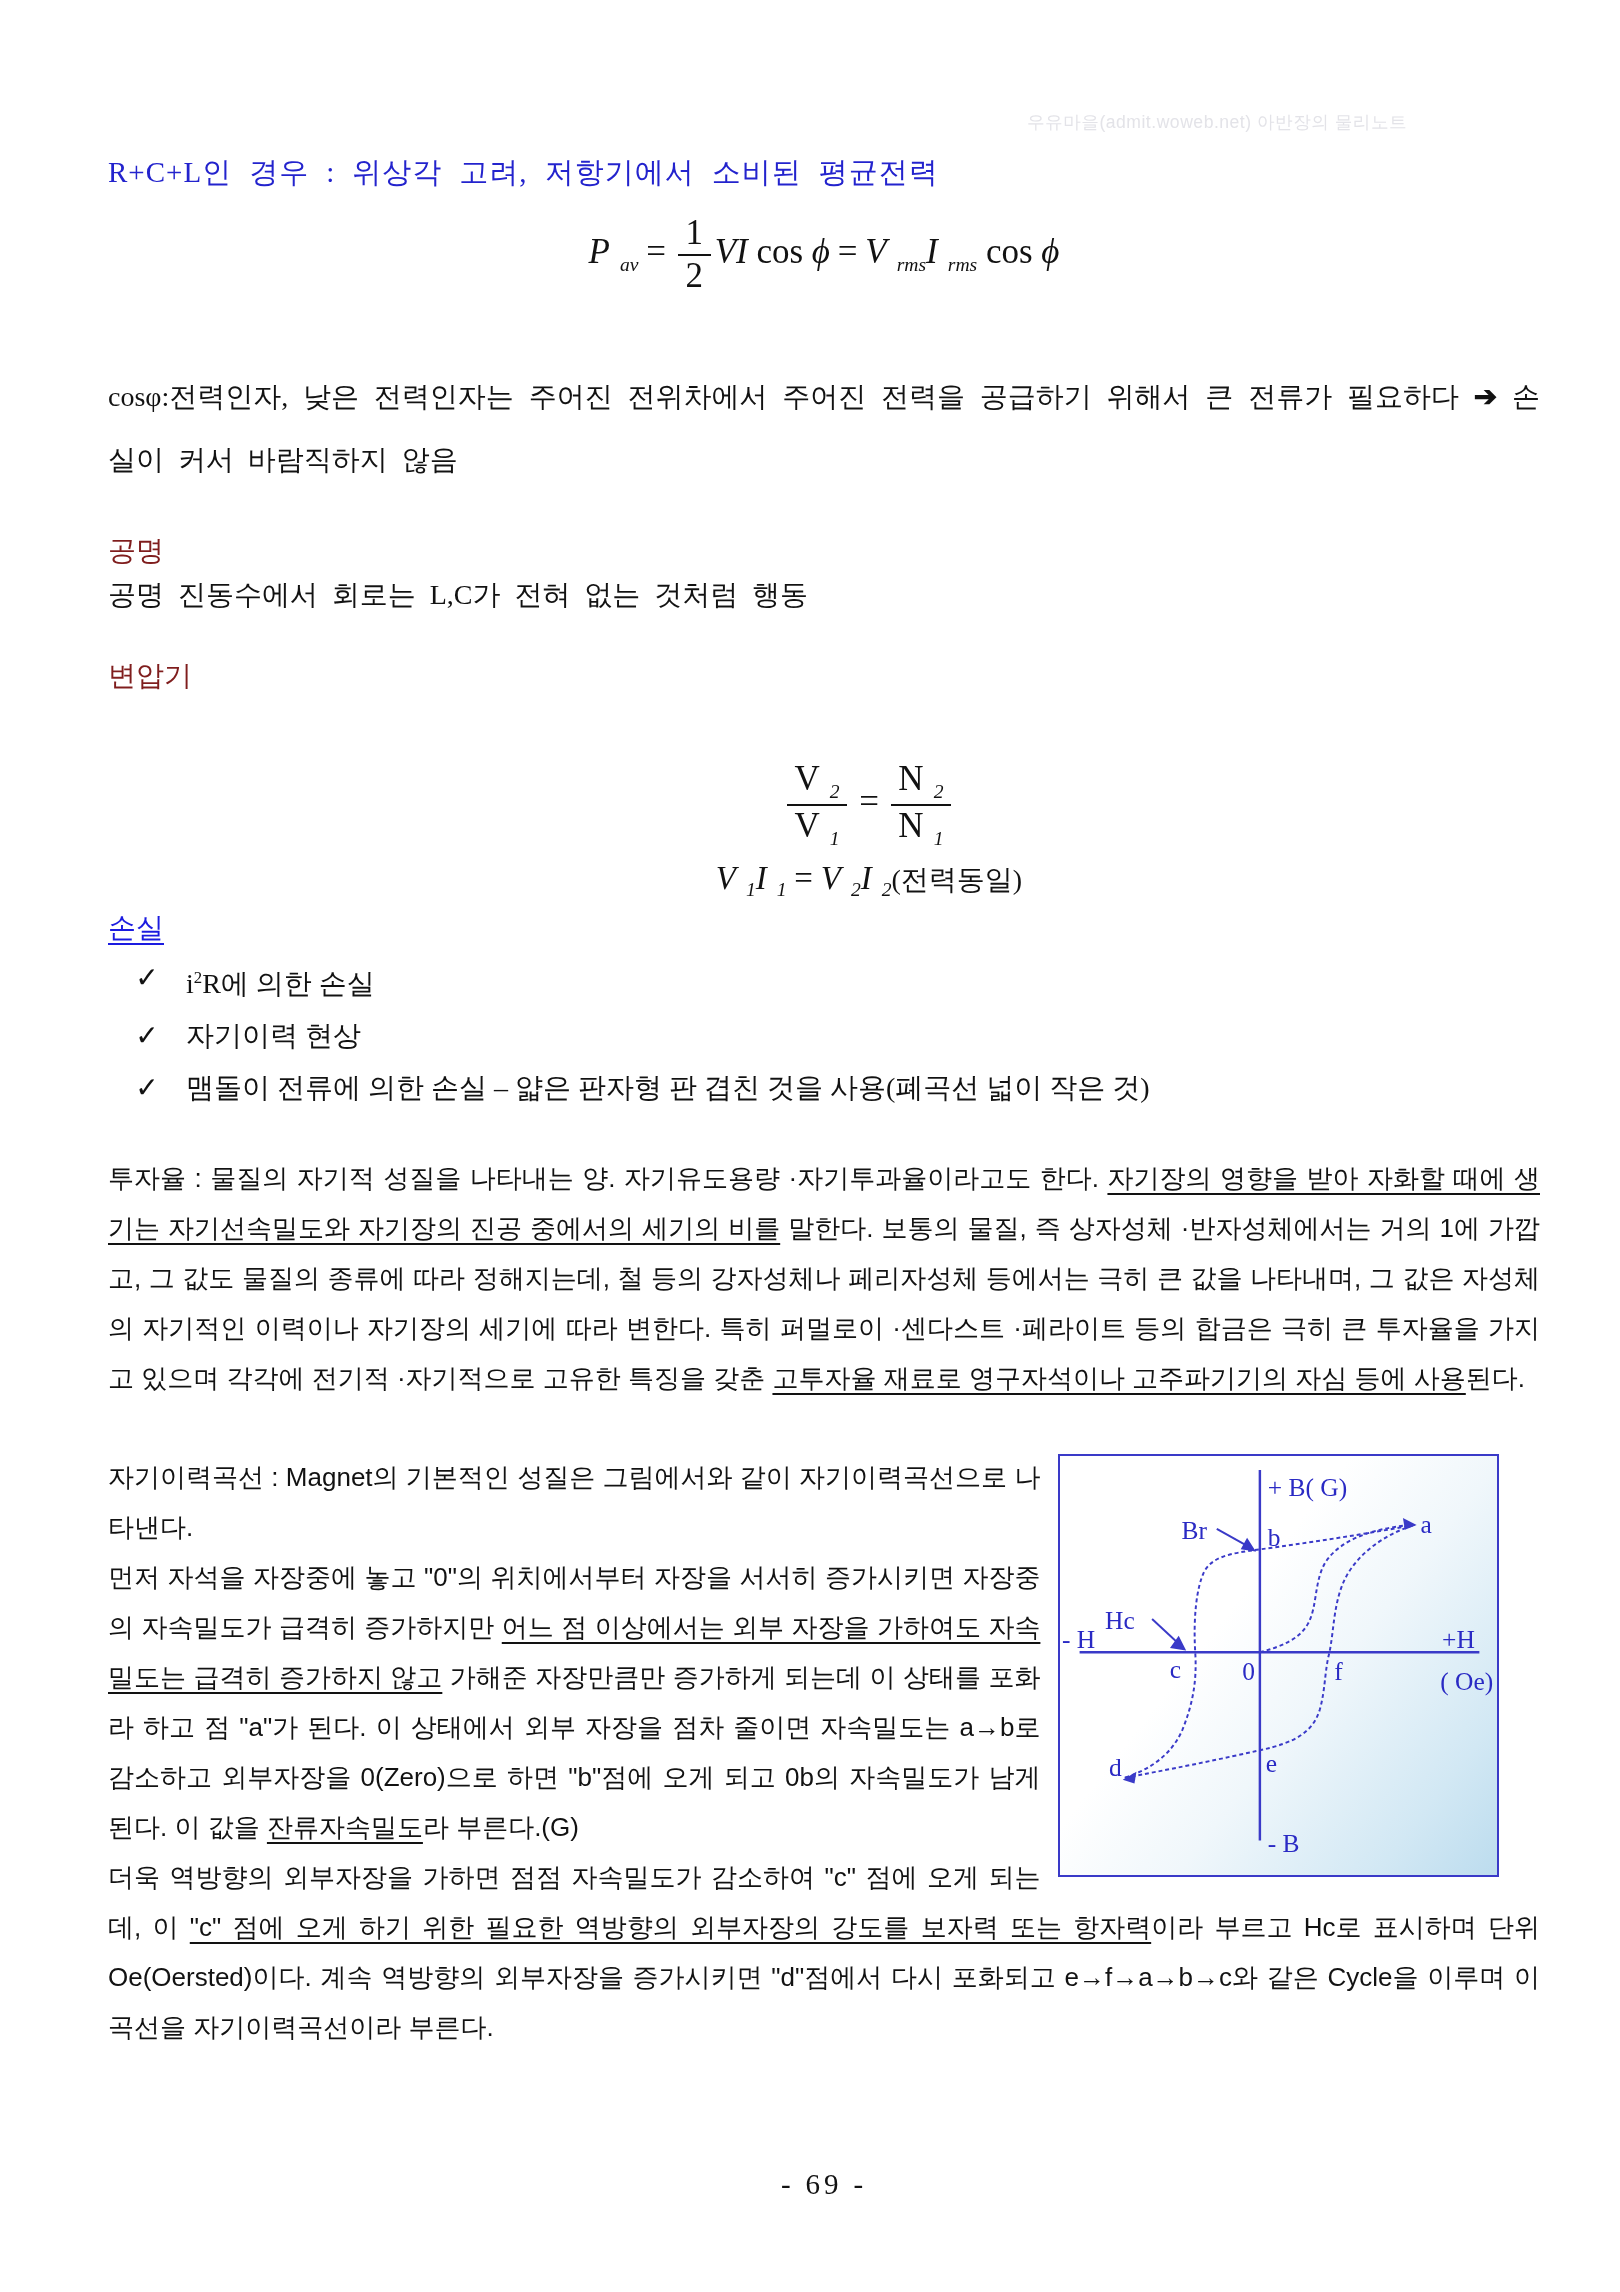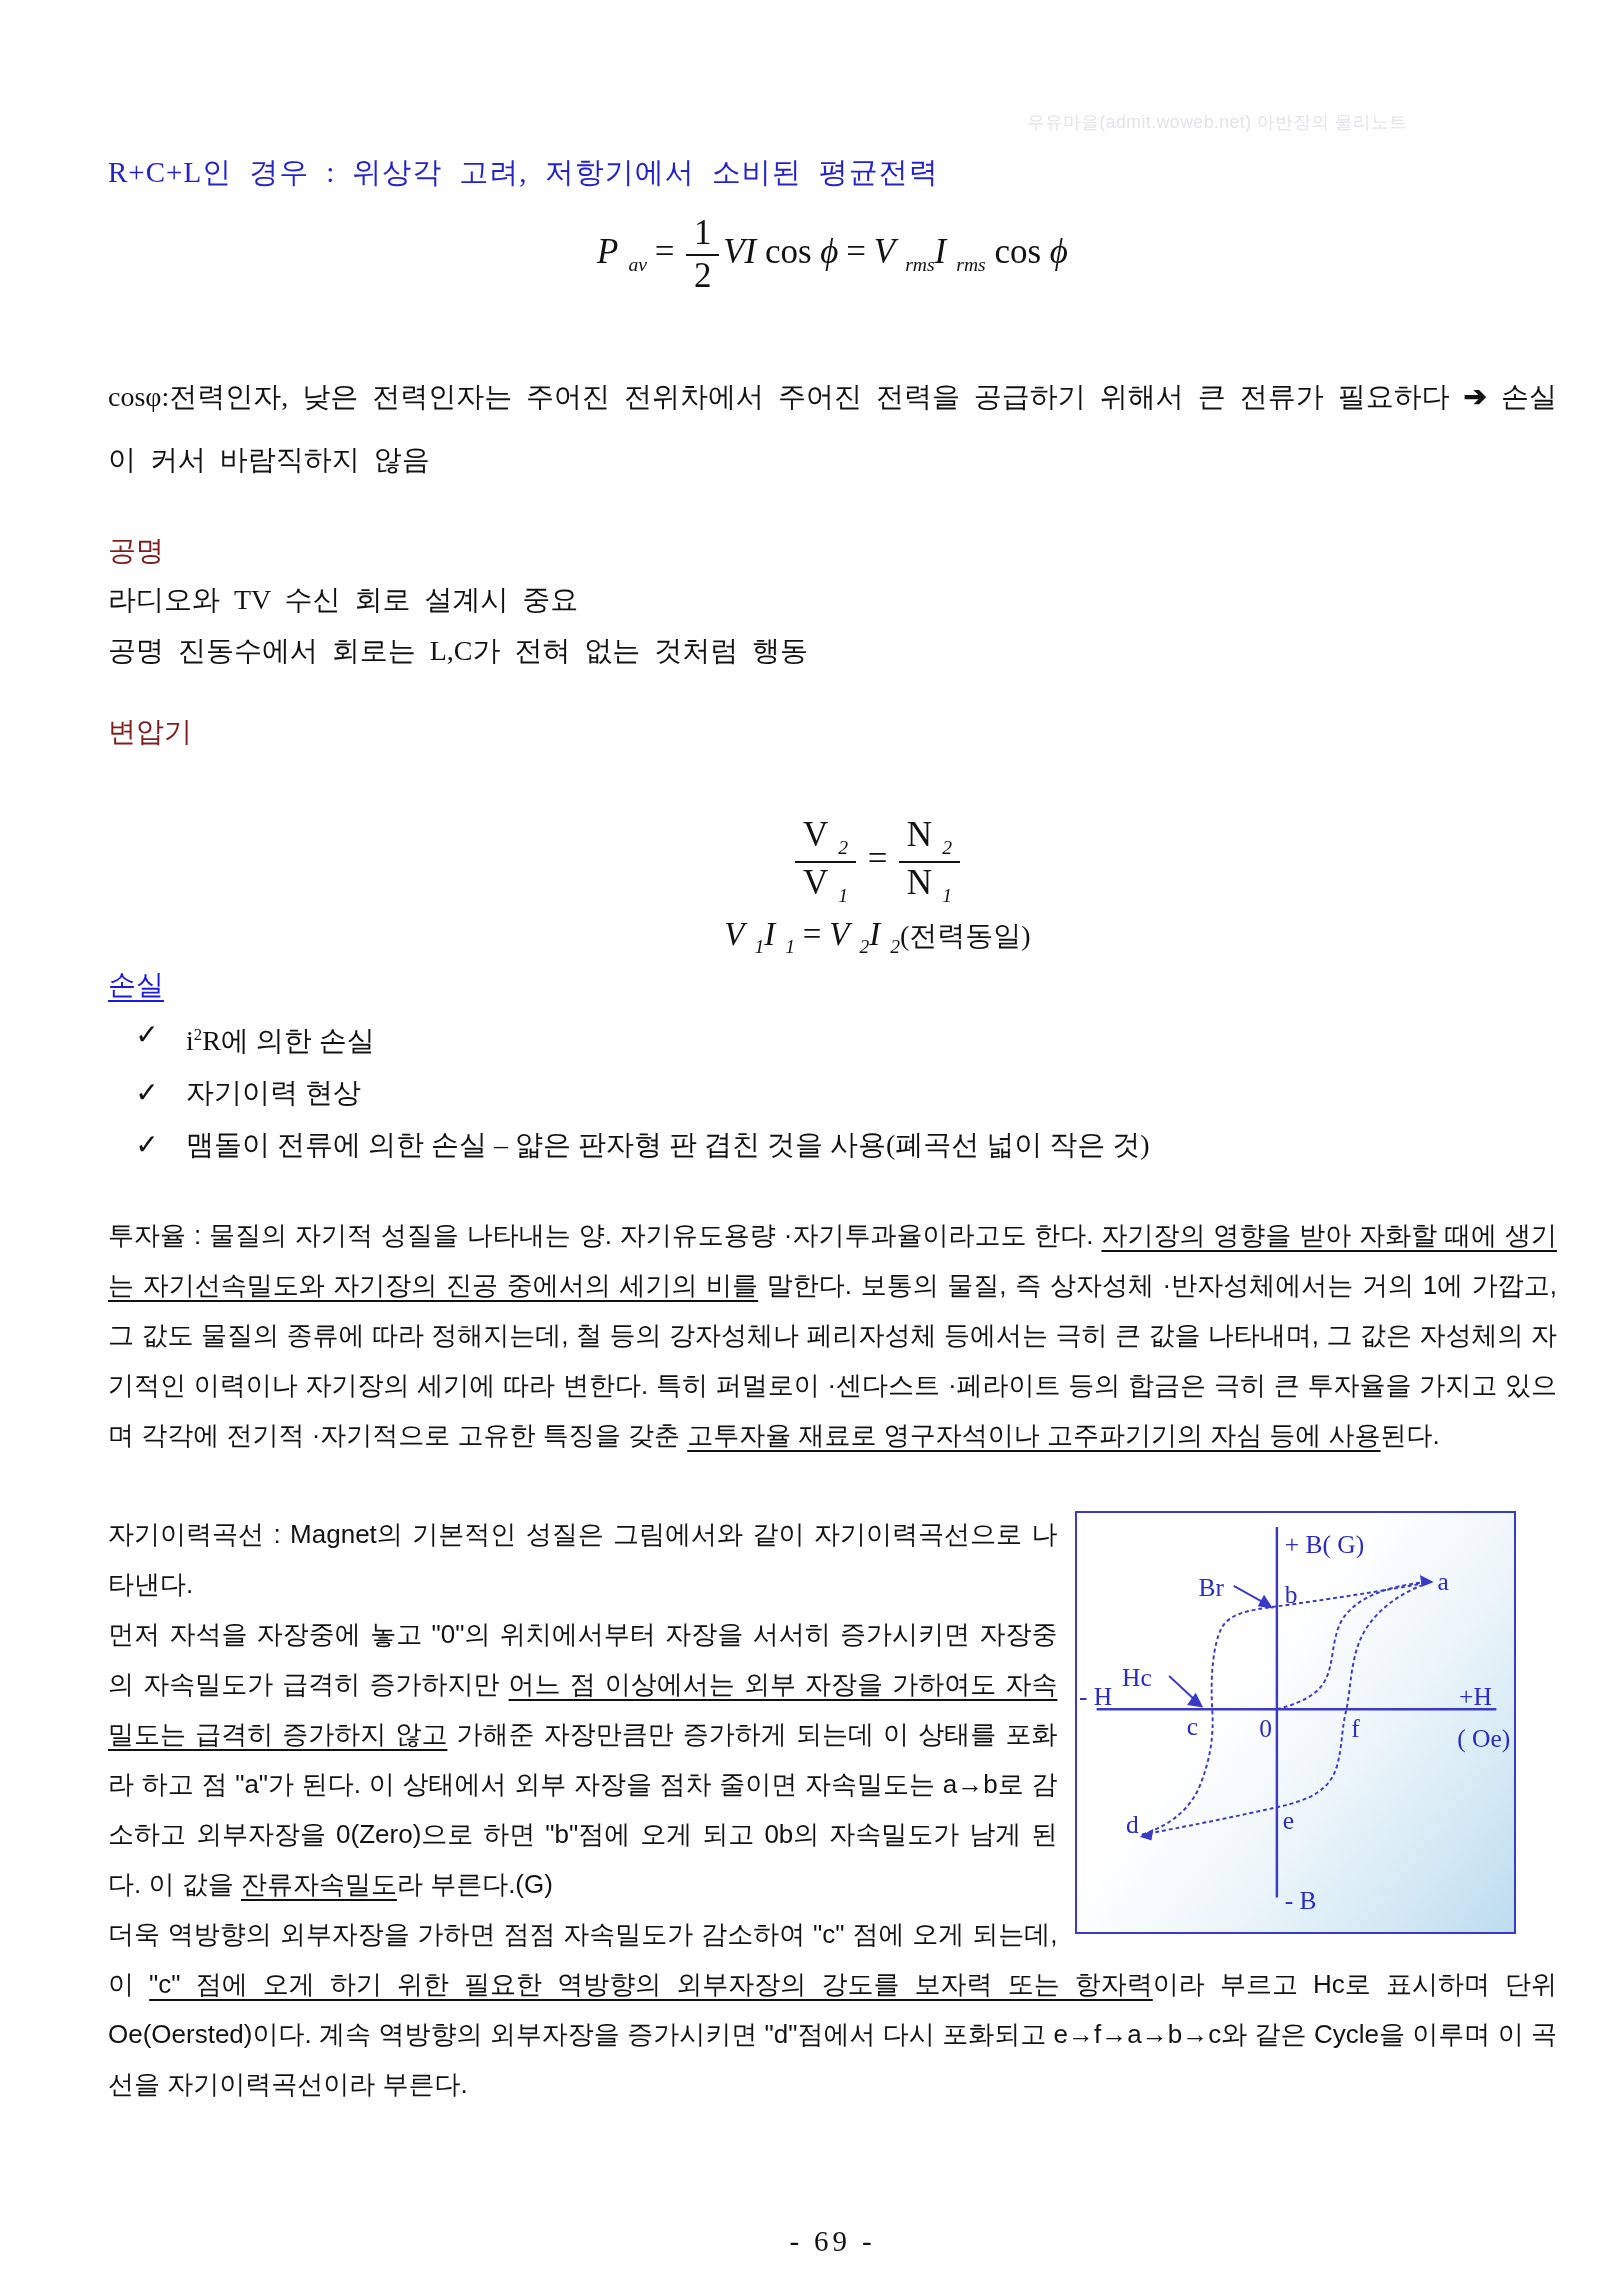--- a/index.html
+++ b/index.html
@@ -14,21 +14,21 @@
   }
   .watermark{
     position:absolute;top:110px;left:1027px;
     font-family:"Liberation Sans","DejaVu Sans",sans-serif;
     font-size:17.6px;color:#e3e3e8;letter-spacing:0.5px;
   }
   .content{
     position:absolute;top:0;left:0;
     box-sizing:border-box;
     width:1620px;height:2293px;
-    padding:155px 63px 0 108px;
+    padding:155px 80px 0 108px;
   }
   h1,h2,p{margin:0;padding:0;font-weight:normal;}
   .h-blue{color:#2323cd;font-size:29px;line-height:35px;word-spacing:8.8px;letter-spacing:1px;}
   .h-green{color:#7f1d1d;font-size:28px;line-height:37px;font-family:"Liberation Sans","DejaVu Sans",sans-serif;}
   .h-loss{color:#1b1be0;font-size:28px;line-height:37px;
     font-family:"Liberation Sans","DejaVu Sans",sans-serif;
     text-decoration:underline;text-underline-offset:5.9px;text-decoration-thickness:2px;}
   .serif-par{font-size:28px;line-height:63px;text-align:justify;word-spacing:6.9px;}
   .serif-line{font-size:28px;line-height:51px;word-spacing:6.9px;}
   .sans-par{
@@ -86,21 +86,20 @@
 
     <div class="formula fm-pav">
       <span>
         <span>P</span><sub>av</sub><span class="feq">=</span><span class="frac"><span class="ftop">1</span><span class="fbot">2</span></span><span>VI</span>&nbsp;<span class="fn">cos</span>&nbsp;<span>ϕ</span><span class="feq">=</span><span>V</span><sub>rms</sub><span>I</span><sub>rms</sub>&nbsp;<span class="fn">cos</span>&nbsp;<span>ϕ</span>
       </span>
     </div>
 
     <p class="serif-par" style="margin-top:63px;"><span>cosφ:전력인자, 낮은 전력인자는 주어진 전위차에서 주어진 전력을 공급하기 위해서 큰 전류가 필요하다 </span><span class="b">➔</span><span> 손실이 커서 바람직하지 않음</span></p>
 
     <h2 class="h-green" style="margin-top:41px;">공명</h2>
-    <p class="serif-line" style="margin-top:5.9px;">라디오와 TV 수신 회로 설계시 중요</p>
     <p class="serif-line">공명 진동수에서 회로는 L,C가 전혀 없는 것처럼 행동</p>
 
     <h2 class="h-green" style="margin-top:39px;font-family:Liberation Mono, monospace;">변압기</h2>
 
     <div class="formula fm-ratio">
       <span class="frac"><span class="ftop"><span>V</span><sub>2</sub></span><span class="fbot"><span>V</span><sub>1</sub></span></span><span class="feq">=</span><span class="frac"><span class="ftop"><span>N</span><sub>2</sub></span><span class="fbot"><span>N</span><sub>1</sub></span></span>
     </div>
 
     <div class="formula fm-power">
       <span>V</span><sub>1</sub><span>I</span><sub>1</sub><span class="feq">=</span><span>V</span><sub>2</sub><span>I</span><sub>2</sub><span class="kor">(전력동일)</span>

